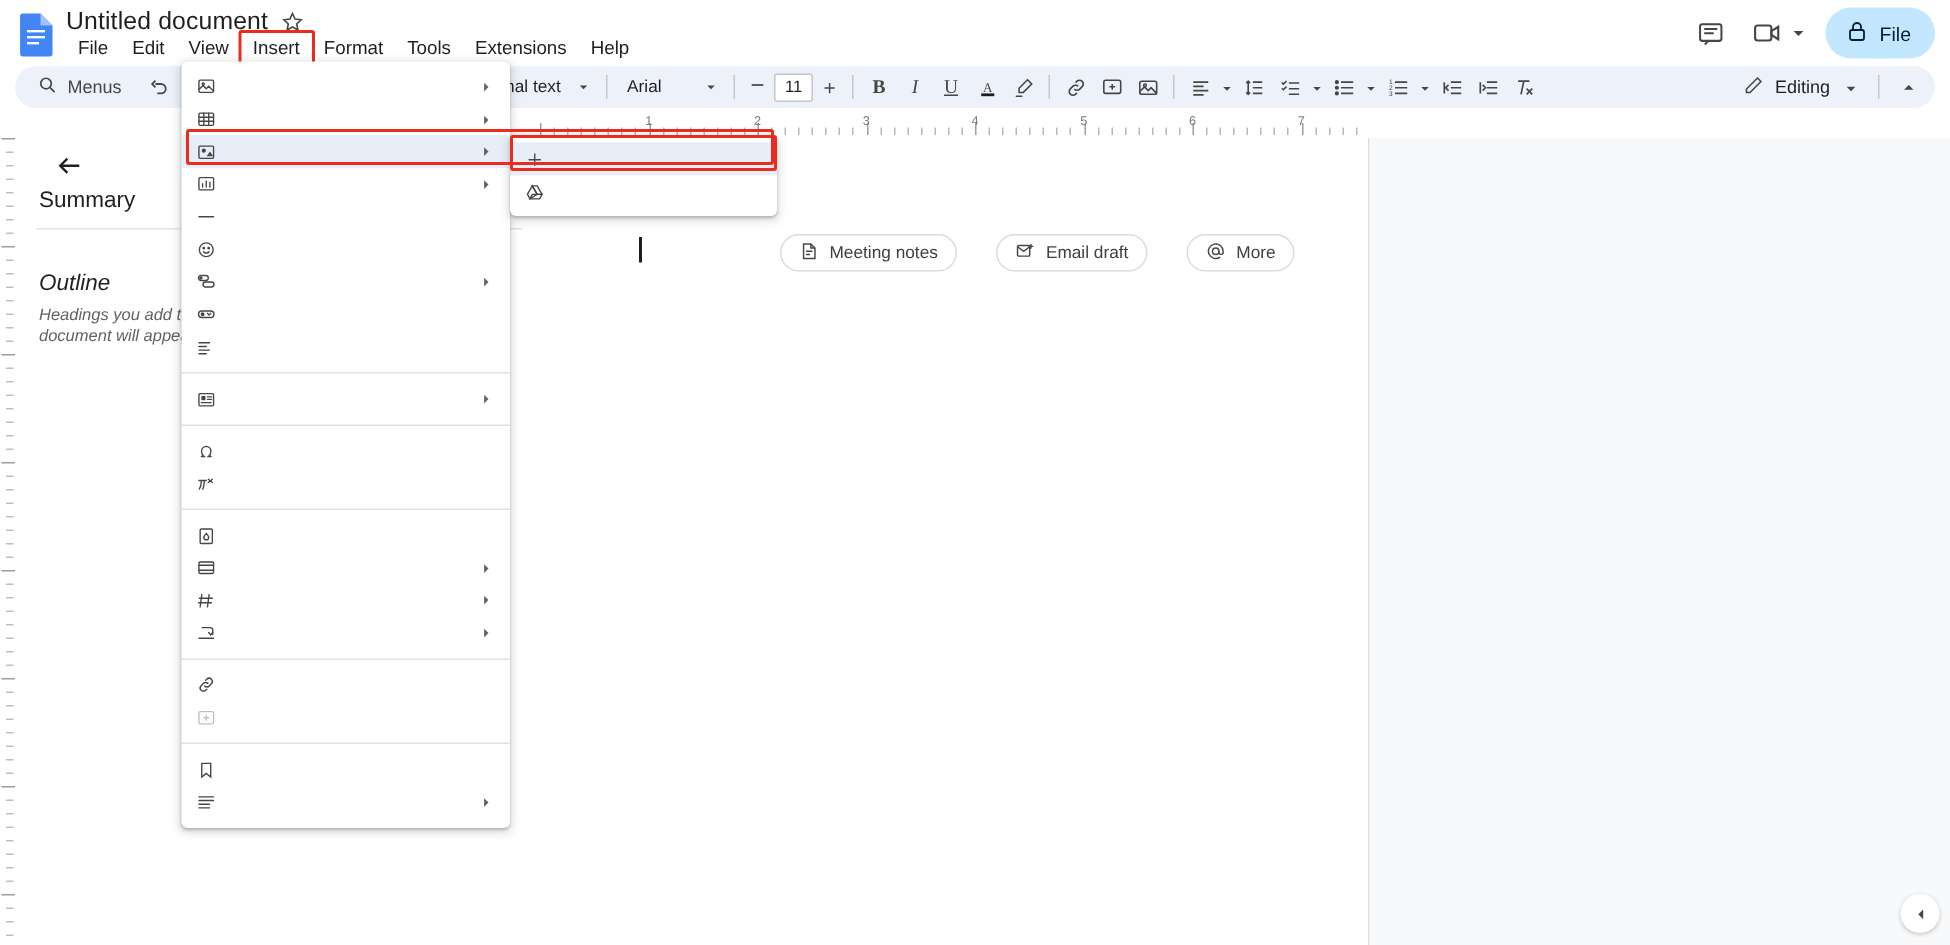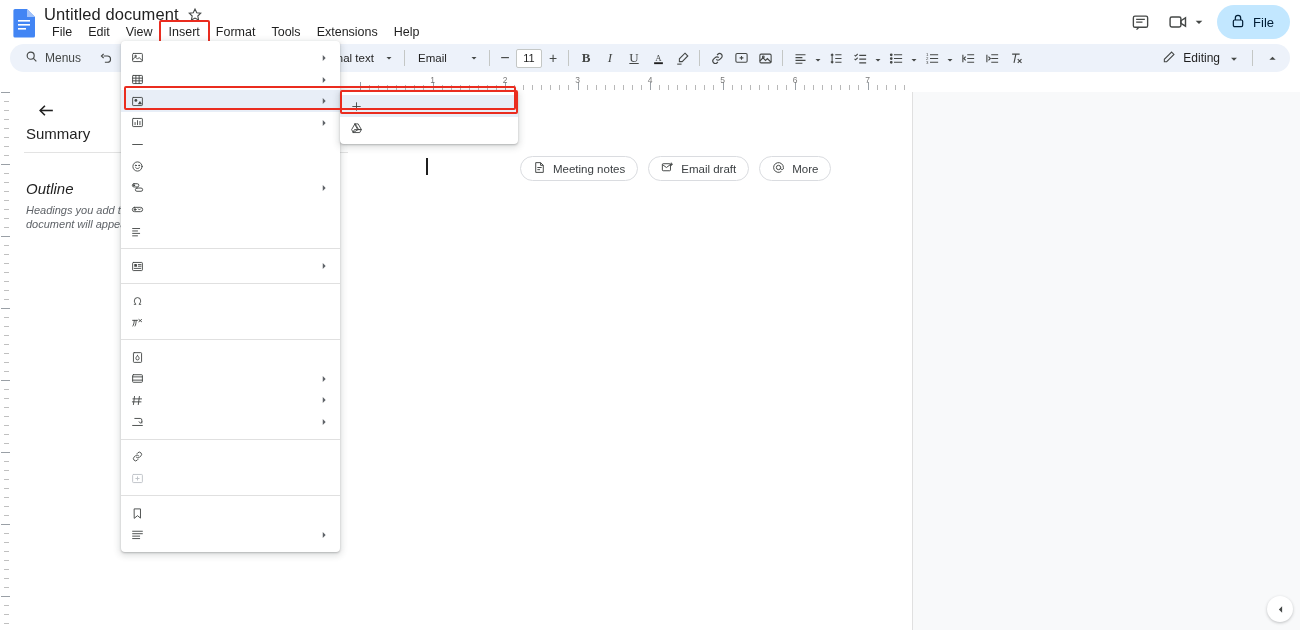--- a/index.html
+++ b/index.html
@@ -83,21 +83,21 @@
   .op-label { position:absolute; left:12px; font-size:15px; color:#1f1f1f; }
   .op-summary { top:33px; }
   .op-divider { position:absolute; left:10px; width:324px; height:1px; background:#e3e3e3; top:60px; }
   .op-outline { top:88px;font-style:italic; }
   .op-hint { position:absolute; left:12px; top:111px; width:170px; font-size:11px; line-height:14px; color:#5f6368; font-style:italic; }
 
   
   .canvas { position:absolute; top:92px; left:360px; width:940px; height:538px; background:#f8f9fa; }
   .page { position:absolute; top:0px; left:0px; width:553px; height:538px; background:#fff; border-right:1px solid #e0e0e0; }
   .caret-line { position:absolute; left:66px; top:66px; width:1.6px; height:17px; background:#1f1f1f; }
-  .chips { position:absolute; left:160px; top:64px; display:flex; gap:10px; }
+  .chips { position:absolute; left:160px; top:64px; display:flex; gap:26px; }
   .chip {
     display:flex; align-items:center; gap:7px; height:25px; padding:0 12px;
     border:1px solid #dadce0; border-radius:13px; background:#fff;
     font-size:11.5px; color:#3c4043;
   }
   .chip svg { width:13px; height:13px; color:#444746; }
   .collapse-btn { position:absolute; right:7px; bottom:8px; width:26px; height:26px; border-radius:50%; background:#fff; box-shadow:0 1px 3px rgba(60,64,67,.3); display:flex; align-items:center; justify-content:center; color:#444746; }
   .collapse-btn svg { width:13px; height:13px; }
 
   
@@ -256,21 +256,21 @@
     <div class="font-box" style="min-width:92px">
       <span class="nm">Normal text</span>
       <span class="caret"><svg viewBox="0 0 24 24" fill="currentColor">
             <path d="M7 10l5 5 5-5z"></path>
           </svg></span>
     </div>
 
     <div class="tb-sep"></div>
 
     <div class="font-box" style="min-width:74px">
-      <span class="nm">Email</span>
+      <span class="nm">Arial</span>
       <span class="caret"><svg viewBox="0 0 24 24" fill="currentColor">
             <path d="M7 10l5 5 5-5z"></path>
           </svg></span>
     </div>
 
     <div class="tb-sep"></div>
 
     <div class="fontsize-wrap">
       <div class="tb-btn" style="width:20px">−</div>
       <div class="fs-val">11</div>

